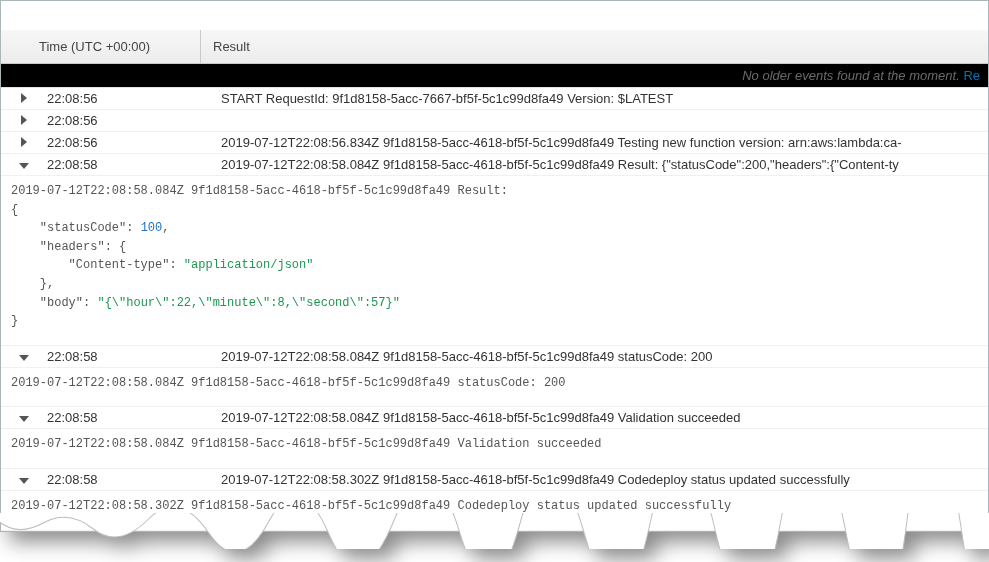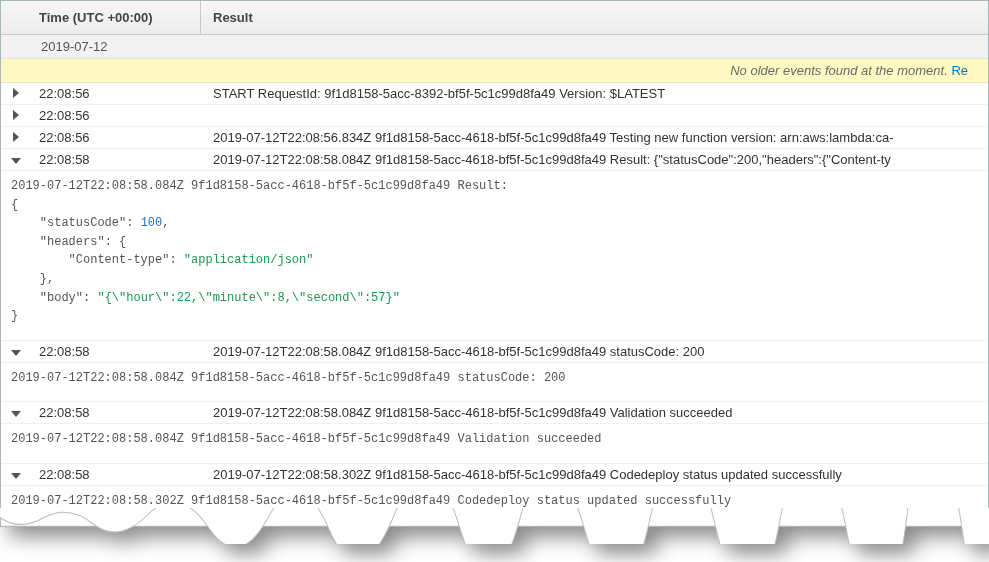--- a/index.html
+++ b/index.html
@@ -19,58 +19,59 @@
     filter: drop-shadow(10px 10px 10px rgba(0,0,0,0.45));
     background: #fff;
   }
   
   .header-row {
     display: flex;
     background: linear-gradient(#f7f7f7,#ececec);
     border-bottom: 1px solid #c9c9c9;
     height: 34px;
     align-items: center;
-    font-weight: 700;
+    font-weight: 400;
     color: #444;
+    margin-top: 29px;
   }
   .col-toggle { width: 30px; flex: 0 0 30px; text-align: center; }
   .col-time   { width: 170px; flex: 0 0 170px; padding-left: 8px; border-right: 1px solid #d5d5d5; height: 100%; display:flex; align-items:center;}
   .col-msg    { flex: 1 1 auto; padding-left: 12px; height:100%; display:flex; align-items:center;}
   .header-row .col-toggle { border-right: none; }
   .header-row .col-time { border-right: 1px solid #c9c9c9; }
 
   
   .date-row {
     background: #f2f2f2;
     color: #555;
     padding: 4px 0 4px 40px;
     border-bottom: 1px solid #e3e3e3;
     font-size: 13px;
   }
   
   .notice-row {
-    background: #fef9c3;
+    background: #000000;
     color: #6b6b6b;
     font-style: italic;
     text-align: right;
-    padding: 4px 20px;
+    padding: 4px 8px;
     border-bottom: 1px solid #eee4c6;
     font-size: 13px;
     white-space: nowrap;
     overflow: hidden;
   }
   .notice-row .link {
     color: #0073bb;
     font-style: normal;
   }
   
   .log-row {
     display: flex;
     align-items: center;
-    padding: 3px 0;
+    padding: 3px 8px;
     border-bottom: 1px solid #f0f0f0;
     min-height: 21px;
   }
   .log-row .col-time { color: #333; border-right: none; }
   .log-row .col-msg  { color: #333; white-space: nowrap; overflow: hidden; }
   .toggle-arrow {
     display: inline-block;
     width: 0; height: 0;
     cursor: pointer;
   }
@@ -113,31 +114,30 @@
 <body>
 
 <div class="log-container">
 
   <div class="header-row">
     <div class="col-toggle"></div>
     <div class="col-time">Time (UTC +00:00)</div>
     <div class="col-msg">Result</div>
   </div>
 
-  <div class="date-row">2019-07-12</div>
 
   <div class="notice-row">
     <span>No older events found at the moment. </span><span class="link">Re</span>
   </div>
 
   <div id="rows-mount">
       <div class="log-row">
         <div class="col-toggle"><span class="toggle-arrow toggle-right"></span></div>
         <div class="col-time">22:08:56</div>
-        <div class="col-msg">START RequestId: 9f1d8158-5acc-8392-bf5f-5c1c99d8fa49 Version: $LATEST</div>
+        <div class="col-msg">START RequestId: 9f1d8158-5acc-7667-bf5f-5c1c99d8fa49 Version: $LATEST</div>
       </div>
       <div class="log-row">
         <div class="col-toggle"><span class="toggle-arrow toggle-right"></span></div>
         <div class="col-time">22:08:56</div>
       </div>
       <div class="log-row">
         <div class="col-toggle"><span class="toggle-arrow toggle-right"></span></div>
         <div class="col-time">22:08:56</div>
         <div class="col-msg">2019-07-12T22:08:56.834Z 9f1d8158-5acc-4618-bf5f-5c1c99d8fa49 Testing new function version: arn:aws:lambda:ca-</div>
       </div>

